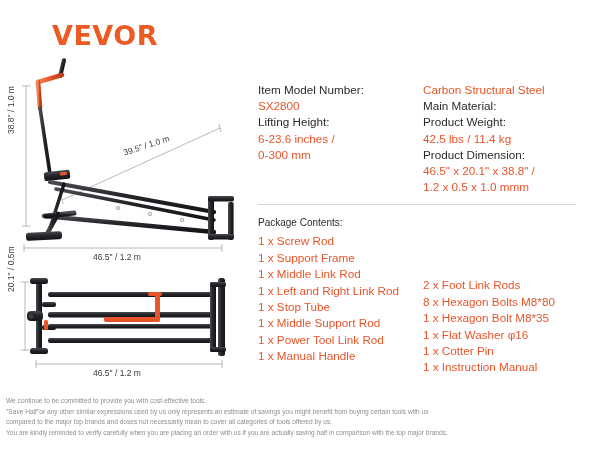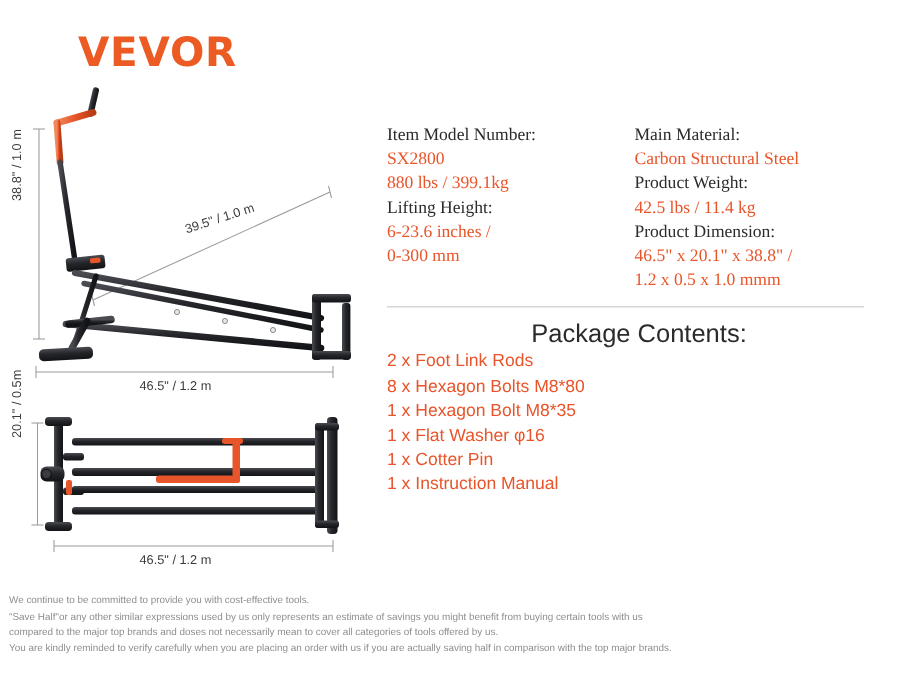--- a/index.html
+++ b/index.html
@@ -57,21 +57,20 @@
     position: absolute;
     left: 258px;
     top: 82px;
     width: 336px;
   }
   .spec-cols {
     display: flex;
   }
   .spec-col {
     flex: 0 0 auto;
-    font-family: Liberation Serif, serif;
   }
   .spec-col.left  { width: 165px; }
   .spec-col.right { width: 171px; }
   .spec-line {
     font-size: 11.7px;
     line-height: 16.2px;
     color: #2b2b2b;
     white-space: nowrap;
   }
   .spec-line.value {
@@ -80,31 +79,30 @@
 
   hr.divider {
     border: none;
     border-top: 1px solid #d6d6d6;
     margin: 9px 0 9px 0;
     width: 318px;
   }
 
   
   #pkg-title {
-    font-size: 17px;
+    font-size: 10px;
     line-height: 17px;
     color: #2b2b2b;
     margin-bottom: 2px;
-    text-align: center;
   }
   .pkg-cols {
     display: flex;
   }
   .pkg-col.left  { width: 165px; }
-  .pkg-col.right { width: 171px; }
+  .pkg-col.right { width: 171px; margin-top: 44px; }
   .pkg-item {
     font-size: 11.7px;
     line-height: 16.4px;
     color: #E8552A;
     white-space: nowrap;
   }
 
   
   #footer {
     position: absolute;
@@ -278,42 +276,51 @@
     <div class="dim-label" style="left: 93px; top: 100px;">46.5" / 1.2 m</div>
   </div>
 </div>
 
 <div id="spec-panel">
 
   <div class="spec-cols">
     <div class="spec-col left">
       <div class="spec-line">Item Model Number:</div>
       <div class="spec-line value">SX2800</div>
-      <div class="spec-line value">880 lbs / 399.1kg</div>
       <div class="spec-line">Lifting Height:</div>
       <div class="spec-line value">6-23.6 inches /</div>
       <div class="spec-line value">0-300 mm</div>
     </div>
 
     <div class="spec-col right">
+      <div class="spec-line value">Carbon Structural Steel</div>
       <div class="spec-line">Main Material:</div>
-      <div class="spec-line value">Carbon Structural Steel</div>
       <div class="spec-line">Product Weight:</div>
       <div class="spec-line value">42.5 lbs / 11.4 kg</div>
       <div class="spec-line">Product Dimension:</div>
       <div class="spec-line value">46.5" x 20.1" x 38.8" /</div>
       <div class="spec-line value">1.2 x 0.5 x 1.0 mmm</div>
     </div>
   </div>
 
   <hr class="divider">
 
   <div id="pkg-title">Package Contents:</div>
 
   <div class="pkg-cols">
+    <div class="pkg-col left">
+      <div class="pkg-item">1 x Screw Rod</div>
+      <div class="pkg-item">1 x Support Frame</div>
+      <div class="pkg-item">1 x Middle Link Rod</div>
+      <div class="pkg-item">1 x Left and Right Link Rod</div>
+      <div class="pkg-item">1 x Stop Tube</div>
+      <div class="pkg-item">1 x Middle Support Rod</div>
+      <div class="pkg-item">1 x Power Tool Link Rod</div>
+      <div class="pkg-item">1 x Manual Handle</div>
+    </div>
 
     <div class="pkg-col right">
       <div class="pkg-item">2 x Foot Link Rods</div>
       <div class="pkg-item">8 x Hexagon Bolts M8*80</div>
       <div class="pkg-item">1 x Hexagon Bolt M8*35</div>
       <div class="pkg-item">1 x Flat Washer φ16</div>
       <div class="pkg-item">1 x Cotter Pin</div>
       <div class="pkg-item">1 x Instruction Manual</div>
     </div>
   </div>

